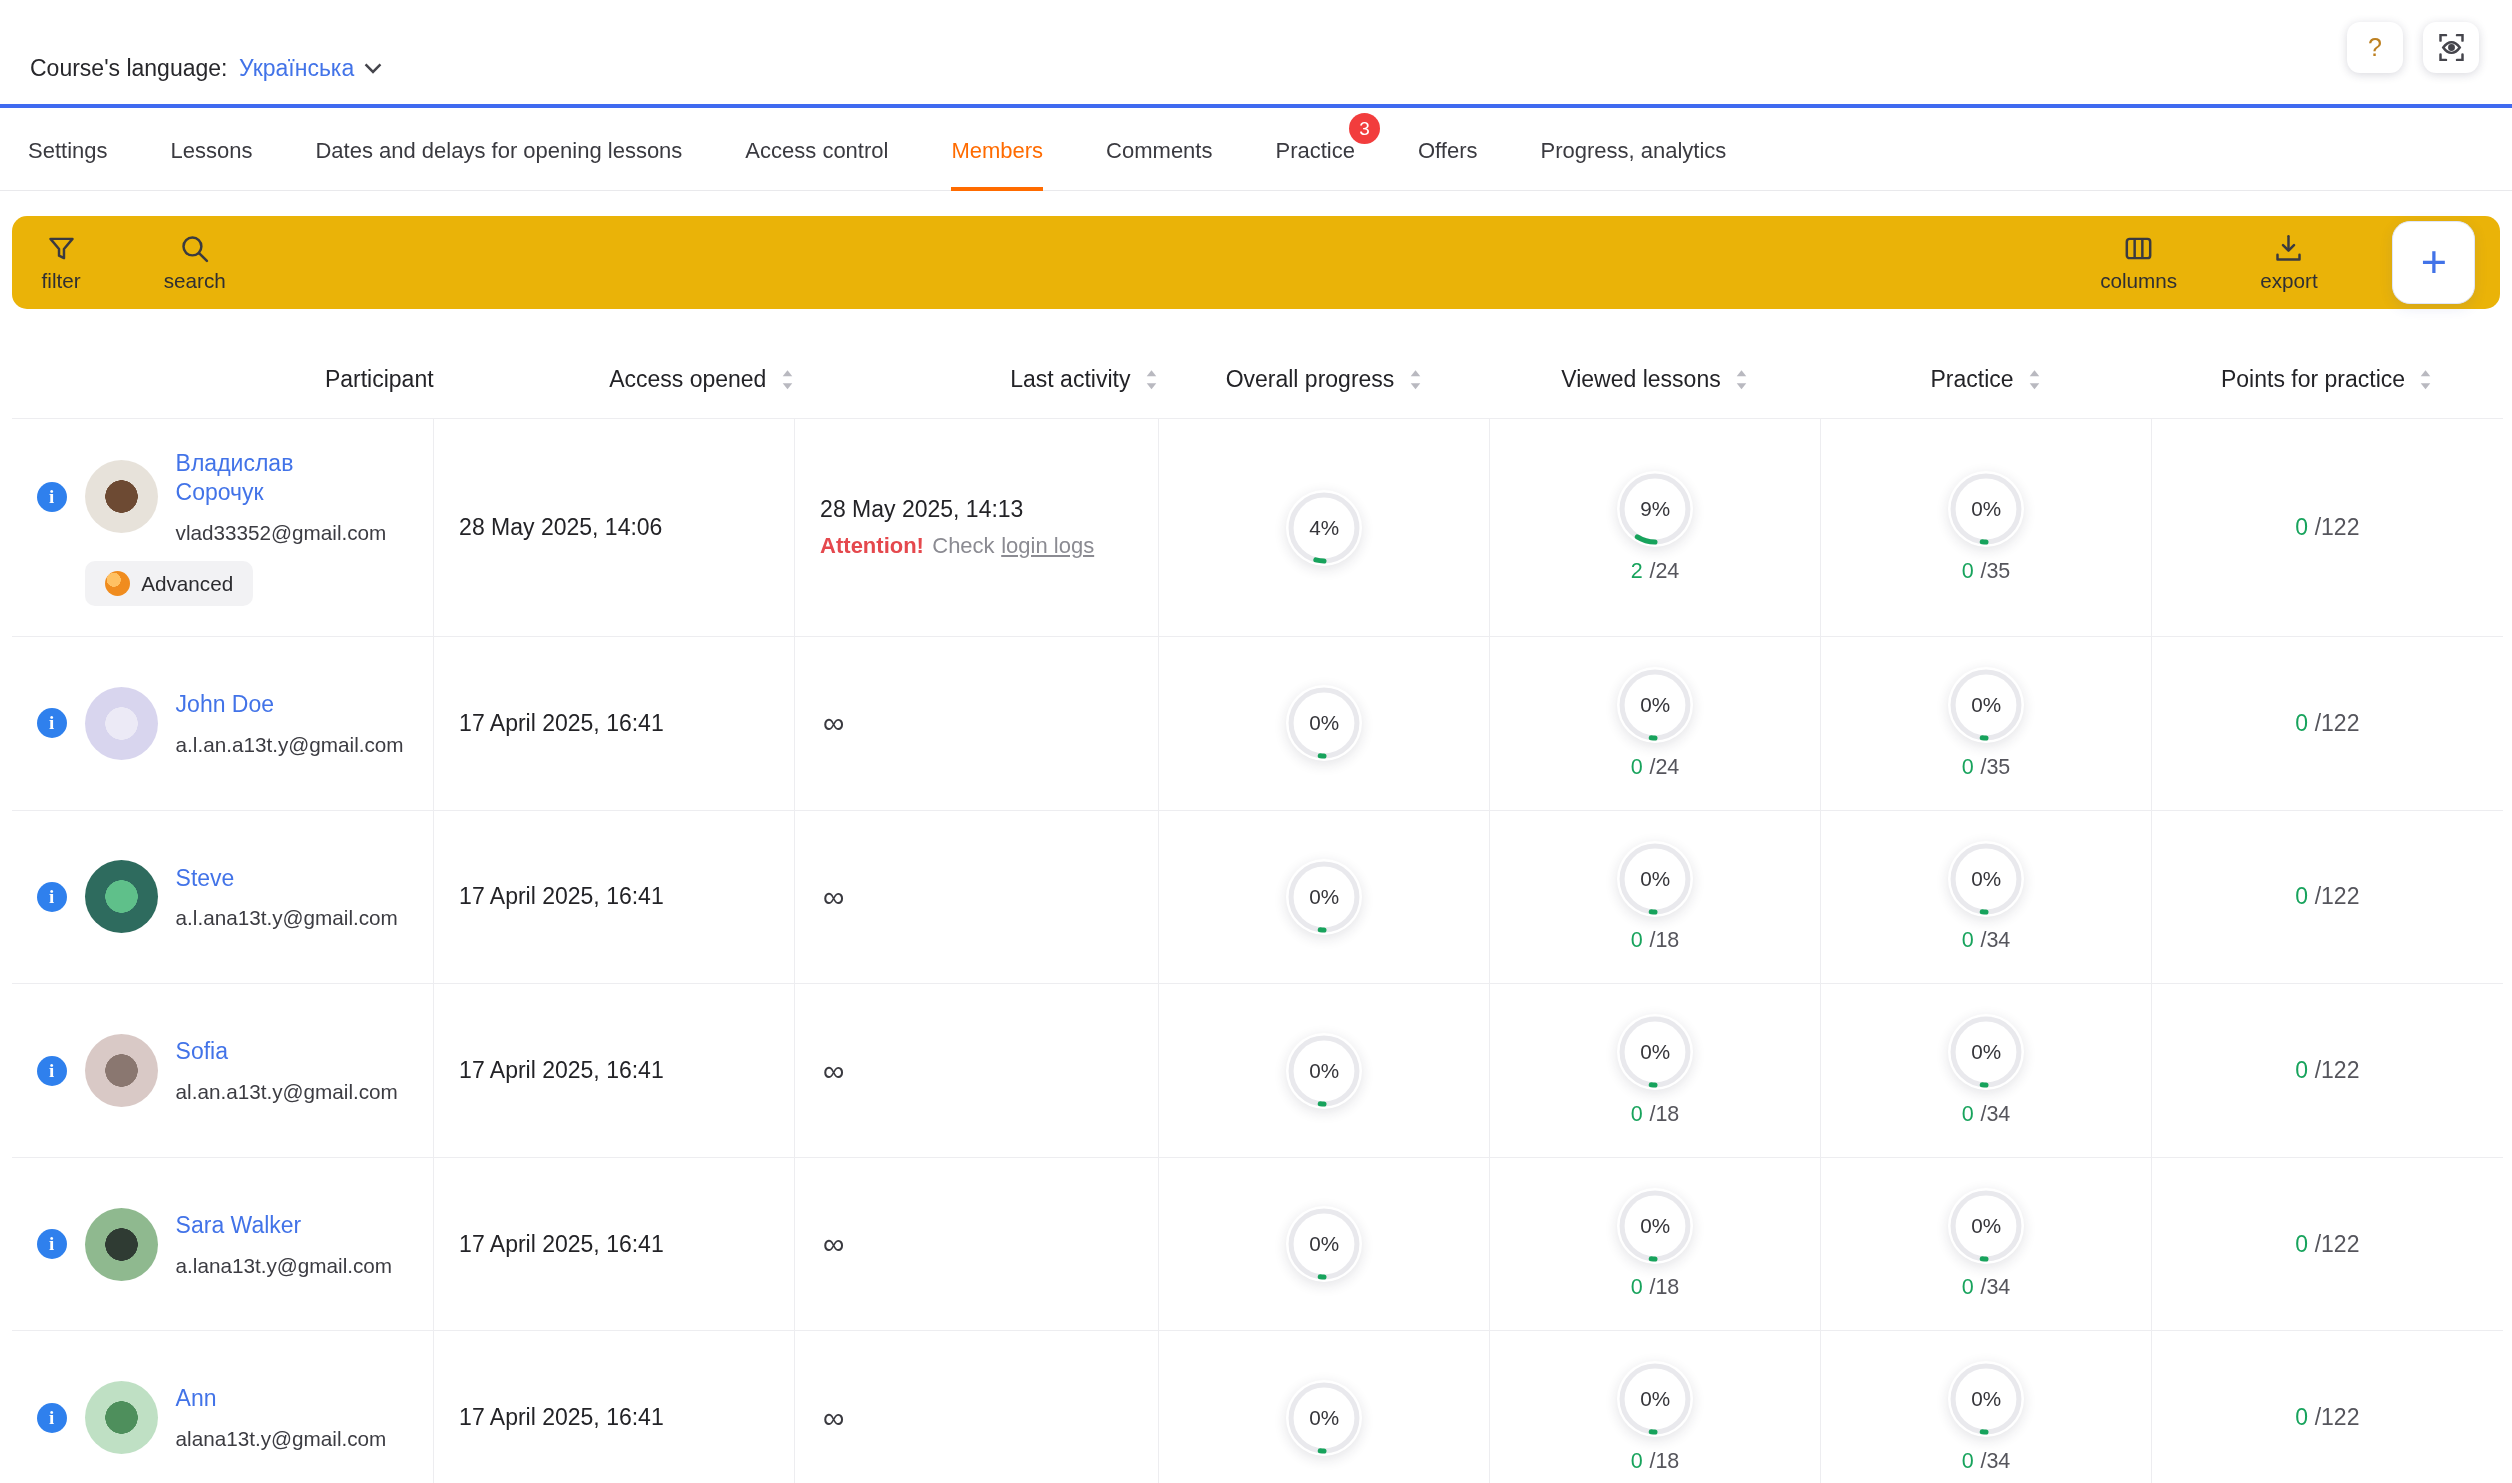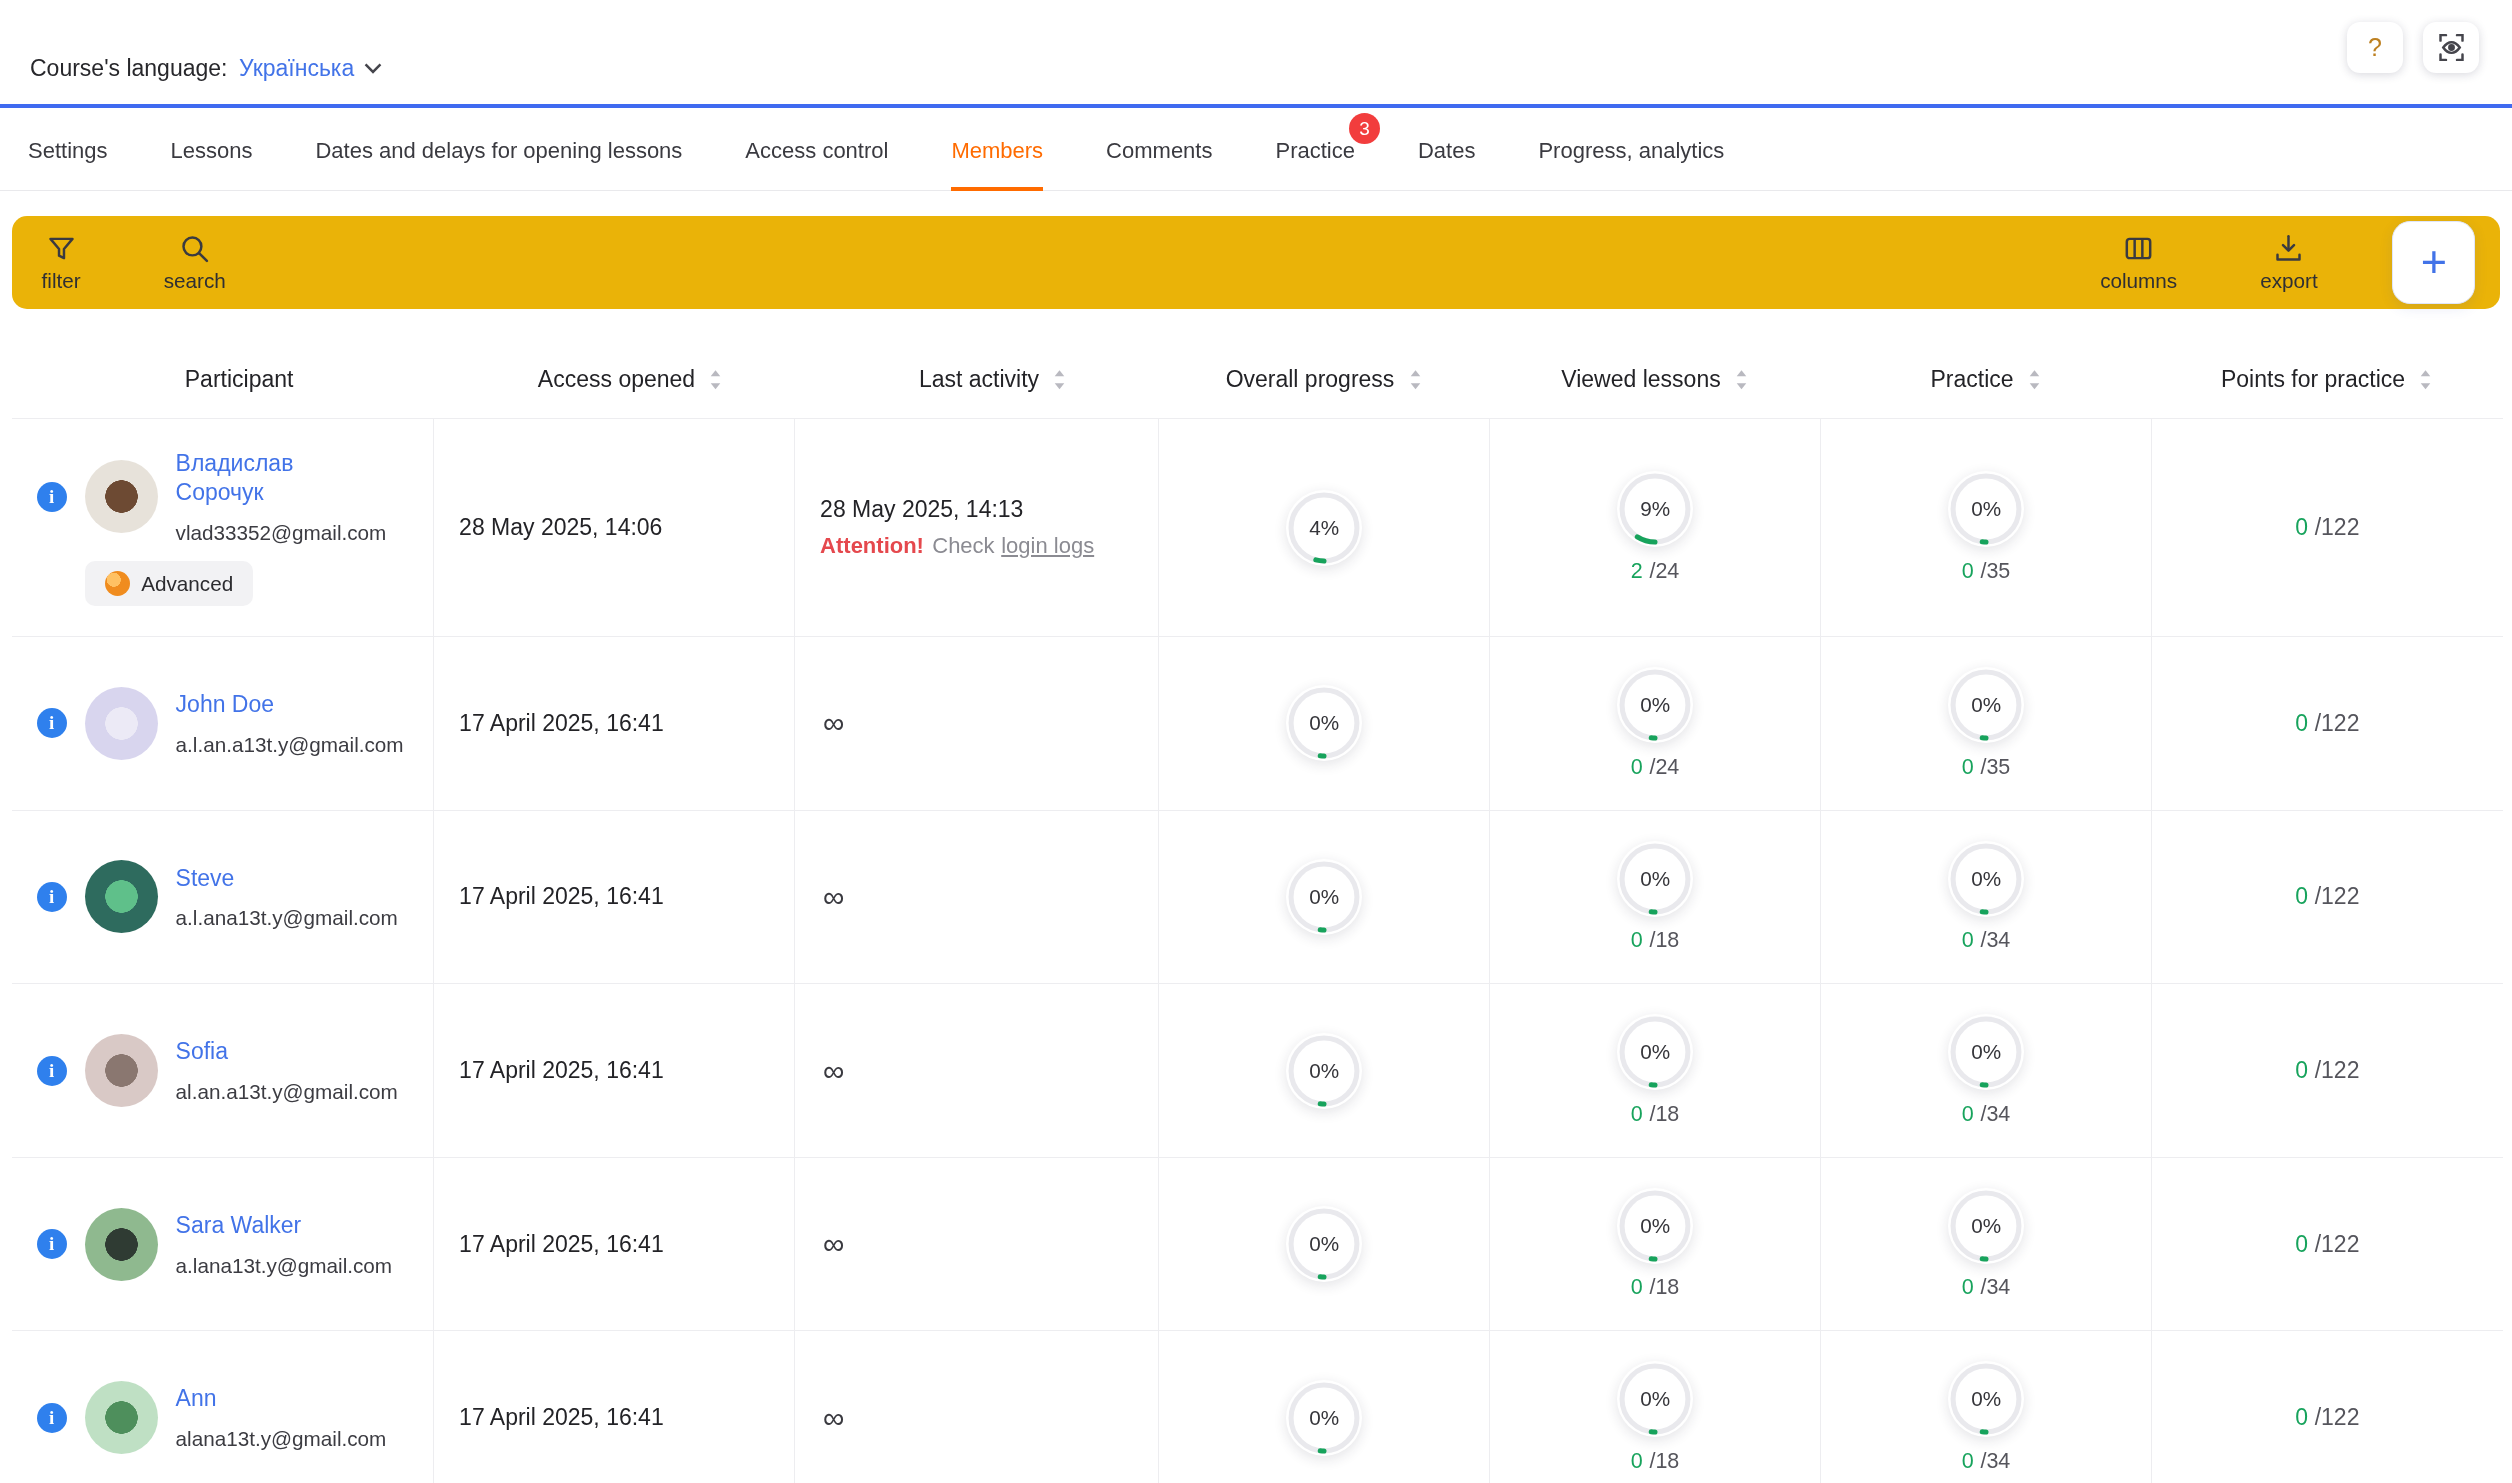--- a/index.html
+++ b/index.html
@@ -40,21 +40,21 @@
   .tool { display:flex; flex-direction:column; align-items:center; gap:4.1px; font-size:20.7px;
     color:#2f2f33; cursor:pointer; }
   .tool svg { width:33px; height:33px; }
   .add-btn { width:83px; height:83px; border-radius:18px; background:#fff; border:1.7px solid #dfe6fb;
     box-shadow:0 3.3px 13.2px rgba(60,80,180,.12); color:#4273e8; font-size:45px; font-weight:300;
     display:flex; align-items:center; justify-content:center; cursor:pointer; margin-left:-8.3px; }
 
   
   table { margin:36px 11.6px 0; width:2489px; border-collapse:collapse; table-layout:fixed; }
   th { font-weight:400; font-size:23px; color:#232327; padding:21.5px 0 25px; }
-  .th-left { text-align:center; padding-left:33px; }
+  .th-left { text-align:right; padding-left:33px; }
   .th-center { text-align:center; }
   .th-inner { display:inline-flex; align-items:center; gap:13.2px; cursor:pointer; }
   .sort-ic { width:15px; height:21.5px; }
   tbody td { border-top:1.7px solid #ededf0; vertical-align:middle; padding:30px 0; }
   tbody td + td { border-left:1.7px solid #ededf0; }
 
   .part-wrap { display:flex; align-items:center; gap:18px; padding-left:25px; }
   .info { width:30px; height:30px; flex:none; border-radius:50%; background:#2f80ed; color:#fff;
     font-size:19px; font-weight:700; font-family:"Liberation Serif", serif;
     display:flex; align-items:center; justify-content:center; cursor:pointer; }
@@ -129,21 +129,21 @@
   <div class="tab">Settings</div>
   <div class="tab">Lessons</div>
   <div class="tab">Dates and delays for opening lessons</div>
   <div class="tab">Access control</div>
   <div class="tab active">Members</div>
   <div class="tab">Comments</div>
   <div class="tab">
     <span>Practice</span>
     <span class="tab-badge">3</span>
   </div>
-  <div class="tab">Dates</div>
+  <div class="tab">Offers</div>
   <div class="tab">Progress, analytics</div>
 </nav>
 
 <div class="toolbar">
   <div class="toolbar-left">
     <div class="tool">
       <svg viewBox="0 0 24 24" fill="none" stroke="#3a3a40" stroke-width="1.8" stroke-linejoin="round">
           <path d="M4 5h16l-6.2 7.4V19l-3.6-1.8v-4.8L4 5z"></path>
         </svg>
       <span>filter</span>

